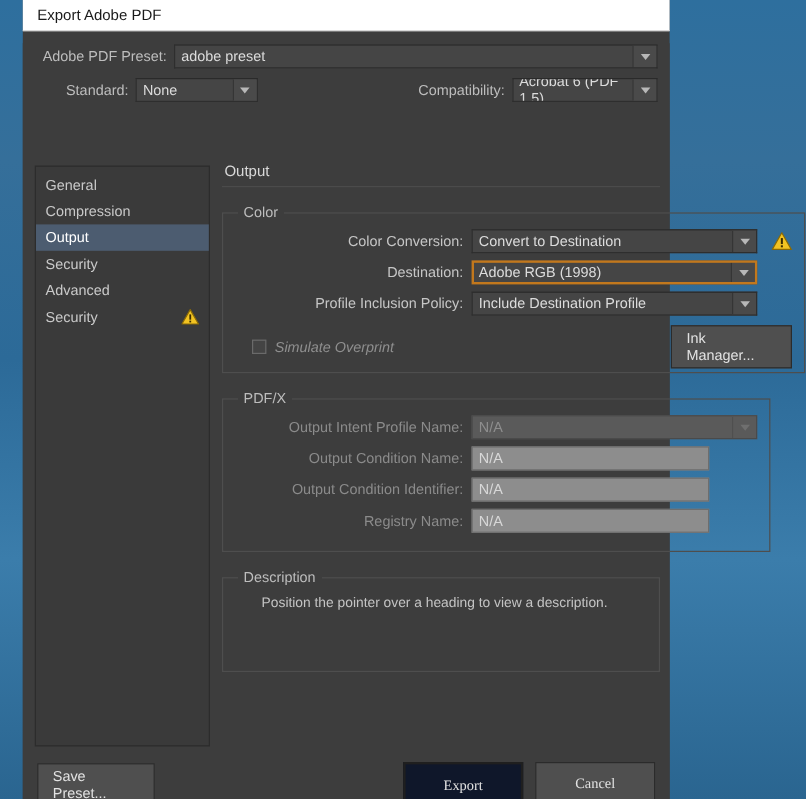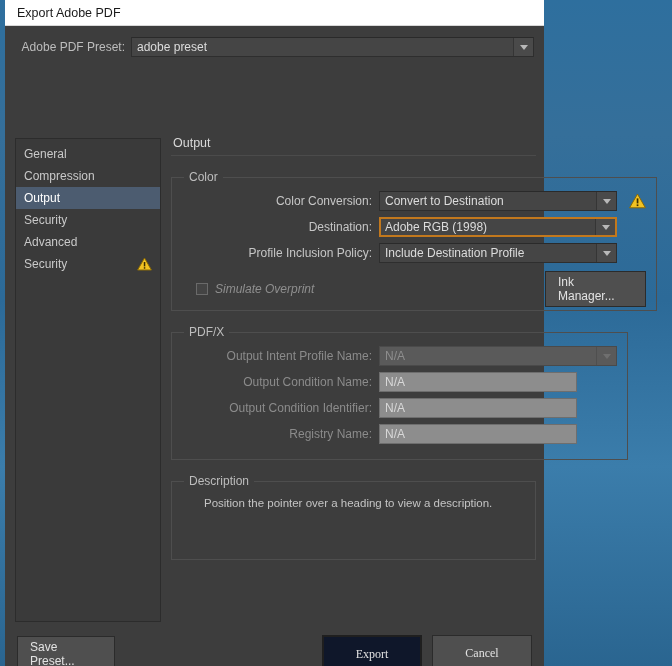--- a/index.html
+++ b/index.html
@@ -17,21 +17,21 @@
     -webkit-font-smoothing: antialiased;
   }
   .desktop-bg {
     position: absolute;
     left: 0; top: 0;
     width: 672px; height: 666px;
     background: linear-gradient(180deg,#2e6f9e 0%, #356f9a 20%, #2c6a98 45%, #3b7dab 70%, #2a6590 100%);
   }
   .dialog {
     position: absolute;
-    left: 5px; top: 0;
+    left: 19px; top: 0;
     width: 539px;
     height: 666px;
     background: #3d3d3d;
     box-sizing: border-box;
   }
   .titlebar {
     height: 26px;
     background: #ffffff;
     border-bottom: 1px solid #d8d8d8;
     display: flex;
@@ -280,20 +280,36 @@
     <div class="toprow">
       <span class="lbl" style="width:110px">Adobe PDF Preset:</span>
       <div class="combo" style="flex:1; margin-left:6px; padding-right:20px;">
         <span>adobe preset</span>
         <span class="arrowbox">
             <i class="caret"></i>
           </span>
       </div>
     </div>
 
+    <div class="toprow" style="margin-top:6px">
+      <span class="lbl" style="width:110px">Standard:</span>
+      <div class="combo" style="width:132px; margin-left:6px; padding-right:20px;">
+        <span>None</span>
+        <span class="arrowbox">
+            <i class="caret"></i>
+          </span>
+      </div>
+      <span class="lbl" style="margin-left:134px">Compatibility:</span>
+      <div class="combo" style="width:160px; margin-left:6px; padding-right:20px;">
+        <span>Acrobat 6 (PDF 1.5)</span>
+        <span class="arrowbox">
+            <i class="caret"></i>
+          </span>
+      </div>
+    </div>
 
     <div class="main">
 
       <div class="sidebar">
         <div class="side-item">
           <span>General</span>
         </div>
         <div class="side-item">
           <span>Compression</span>
         </div>

